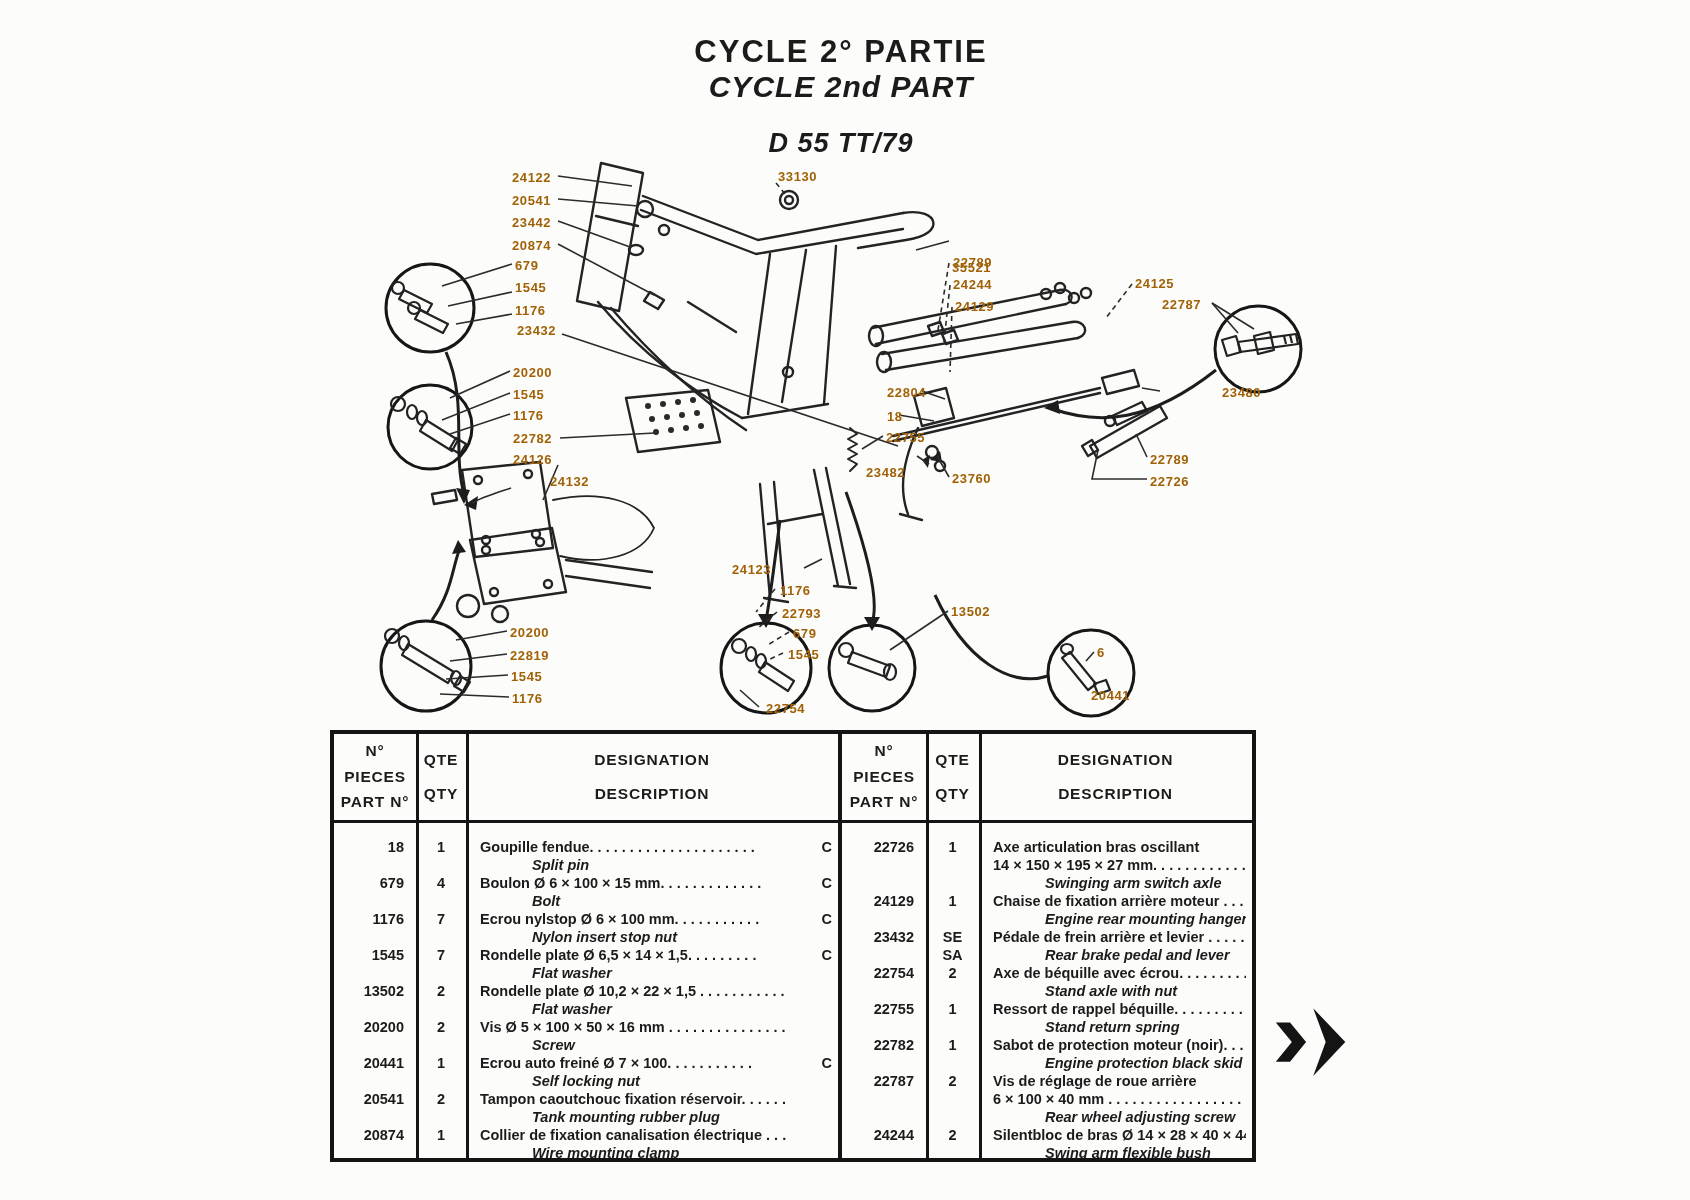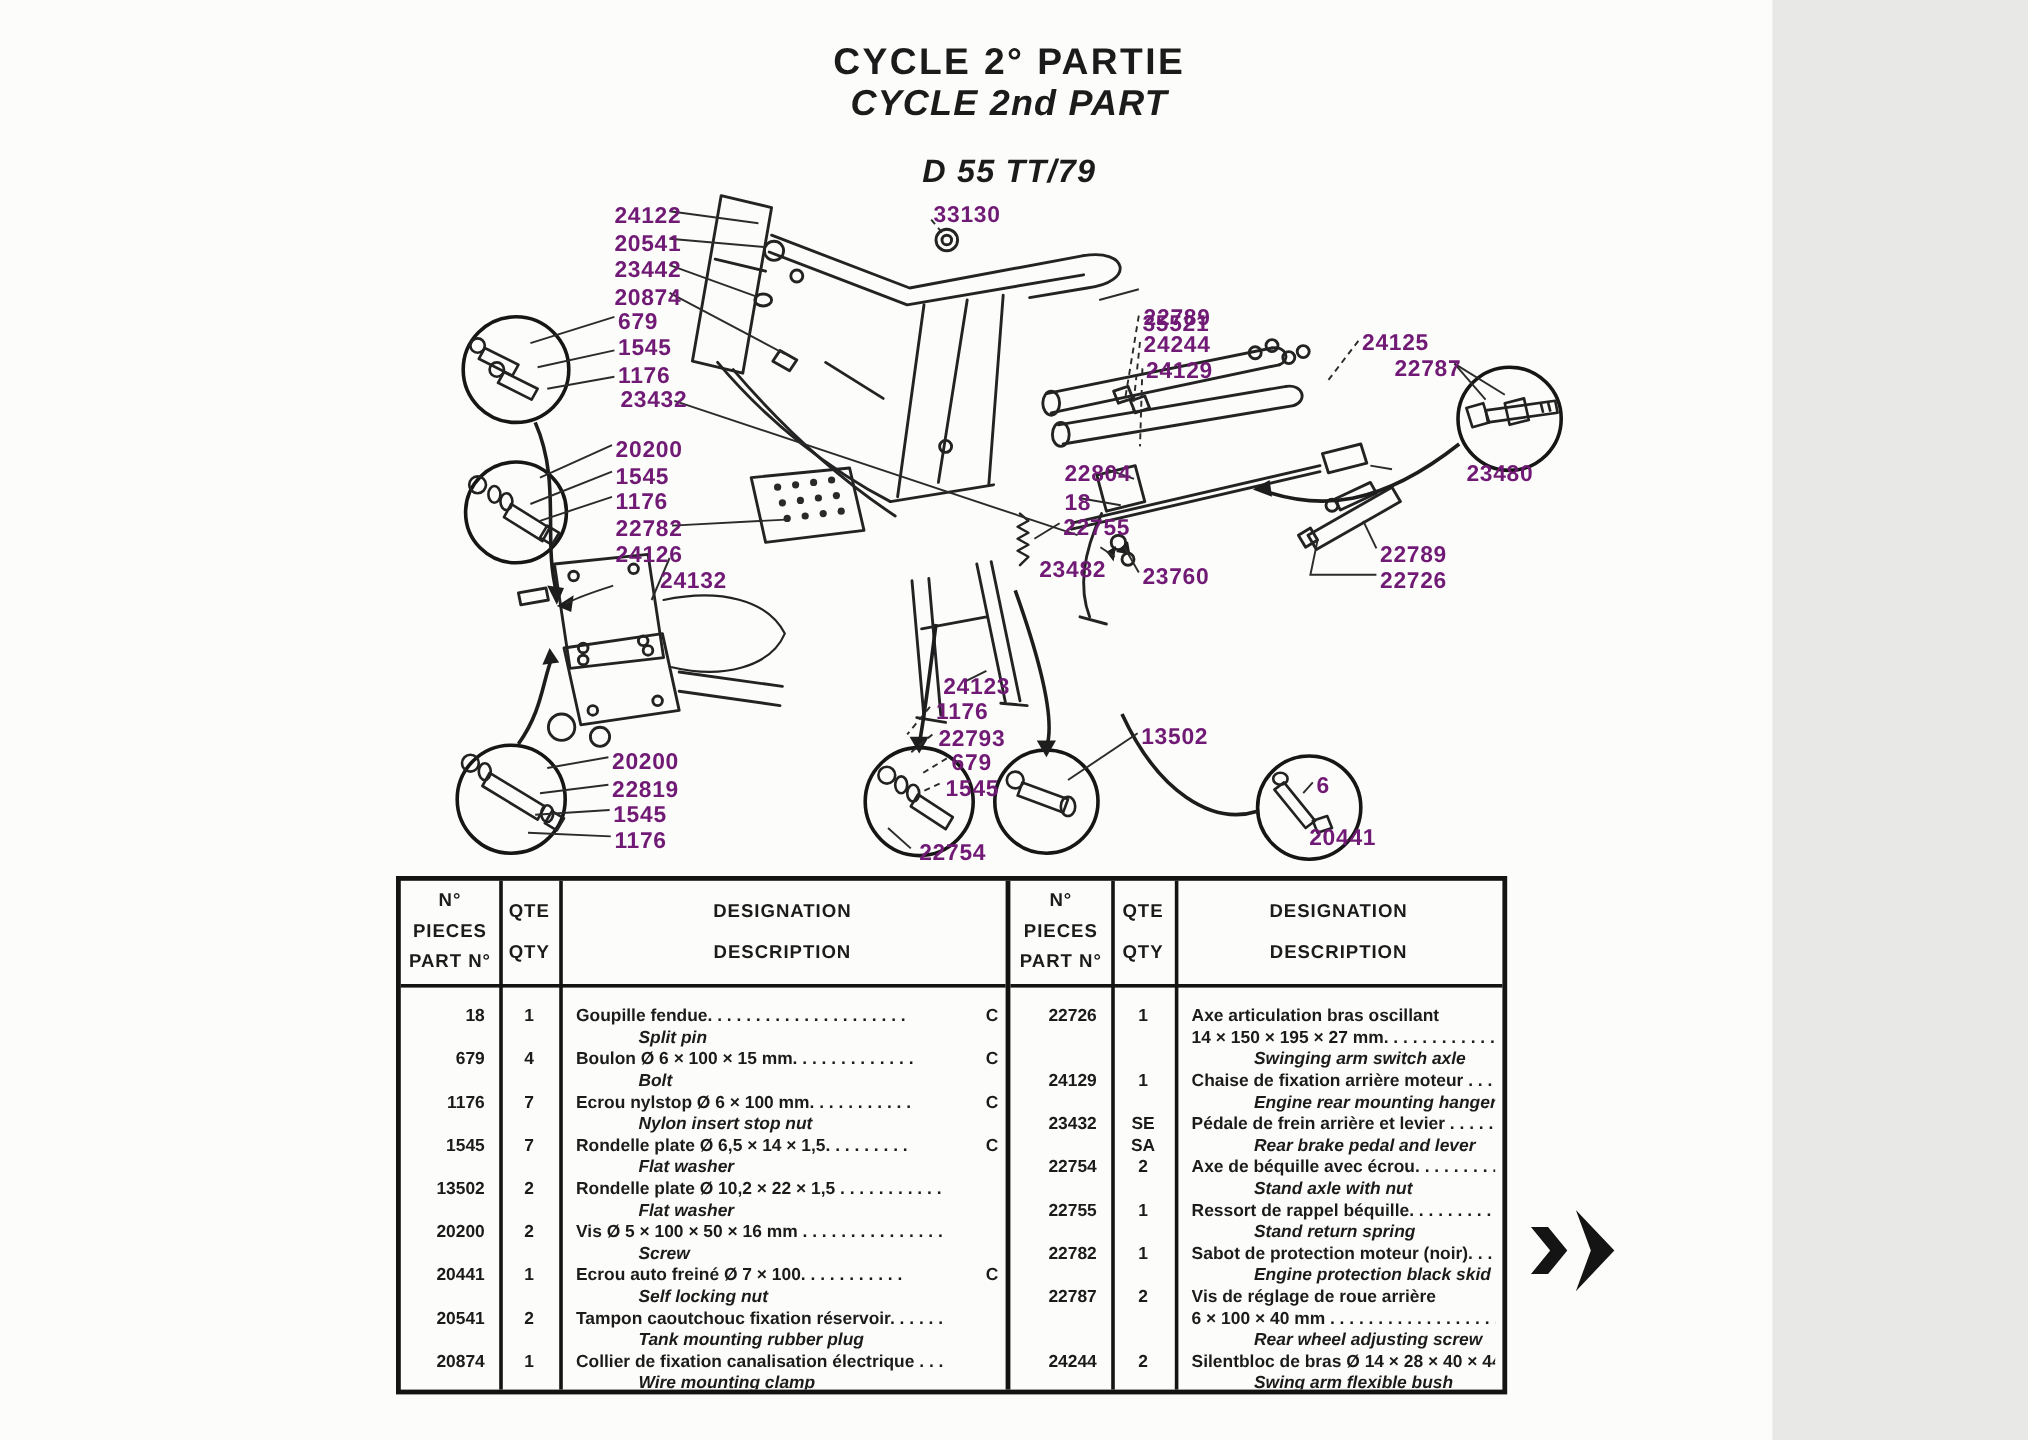--- a/index.html
+++ b/index.html
@@ -1,26 +1,26 @@
 <!DOCTYPE html>
 <html><head>
 <meta charset="utf-8">
 <style>
   html,body{margin:0;padding:0;background:#e8e8e6;}
-  .page{position:relative;width:1477px;height:1200px;background:#fcfcfa;overflow:hidden;
+  .page{position:relative;width:1690px;height:1200px;background:#fcfcfa;overflow:hidden;
         font-family:"Liberation Sans",sans-serif;color:#1b1b1b;}
   
   .titles{position:absolute;left:0;top:34px;width:1682px;text-align:center;}
   .t-fr{font-size:31px;font-weight:bold;letter-spacing:2px;}
   .t-en{font-size:30px;font-weight:bold;font-style:italic;letter-spacing:1px;}
   .t-model{margin-top:24px;font-size:27px;font-weight:bold;font-style:italic;letter-spacing:1px;}
   
   svg.diagram{position:absolute;left:0;top:0;width:1690px;height:1200px;pointer-events:none;}
-  #callouts span.callout{position:absolute;font-size:19px;font-weight:bold;letter-spacing:.6px;
-        color:#701a75;white-space:nowrap;}
+  #callouts span.callout{position:absolute;font-size:13px;font-weight:bold;letter-spacing:.6px;
+        color:#a16207;white-space:nowrap;}
   
   .parts-table{position:absolute;left:330px;top:730px;width:926px;height:432px;
         box-sizing:border-box;border:4px solid #141414;display:flex;background:transparent;}
   .sub{position:relative;height:100%;box-sizing:border-box;}
   .sub-left{width:508px;border-right:4px solid #141414;}
   .sub-right{flex:1;}
   .vdiv{position:absolute;top:0;bottom:0;width:3px;background:#141414;}
   .sub-left .vdiv.v1{left:82px;} .sub-left .vdiv.v2{left:132px;}
   .sub-right .vdiv.v1{left:84px;} .sub-right .vdiv.v2{left:137px;}
   .sub-header{position:absolute;top:0;left:0;right:0;height:86px;border-bottom:3.5px solid #141414;
@@ -268,21 +268,21 @@
       <span class="callout" style="left: 1135px; top: 276px;">24125</span>
       <span class="callout" style="left: 1162px; top: 297px;">22787</span>
       <span class="callout" style="left: 1222px; top: 385px;">23480</span>
       <span class="callout" style="left: 1150px; top: 452px;">22789</span>
       <span class="callout" style="left: 1150px; top: 474px;">22726</span>
       <span class="callout" style="left: 887px; top: 385px;">22804</span>
       <span class="callout" style="left: 887px; top: 409px;">18</span>
       <span class="callout" style="left: 886px; top: 430px;">22755</span>
       <span class="callout" style="left: 866px; top: 450px; margin-top: 15px;">23482</span>
       <span class="callout" style="left: 952px; top: 471px;">23760</span>
-      <span class="callout" style="left: 786px; top: 562px;">24123</span>
+      <span class="callout" style="left: 732px; top: 562px;">24123</span>
       <span class="callout" style="left: 780px; top: 583px;">1176</span>
       <span class="callout" style="left: 782px; top: 606px;">22793</span>
       <span class="callout" style="left: 793px; top: 626px;">679</span>
       <span class="callout" style="left: 788px; top: 647px;">1545</span>
       <span class="callout" style="left: 766px; top: 701px;">22754</span>
       <span class="callout" style="left: 951px; top: 604px;">13502</span>
       <span class="callout" style="left: 1097px; top: 645px;">6</span>
       <span class="callout" style="left: 1091px; top: 688px;">20441</span>
     </div>
 

